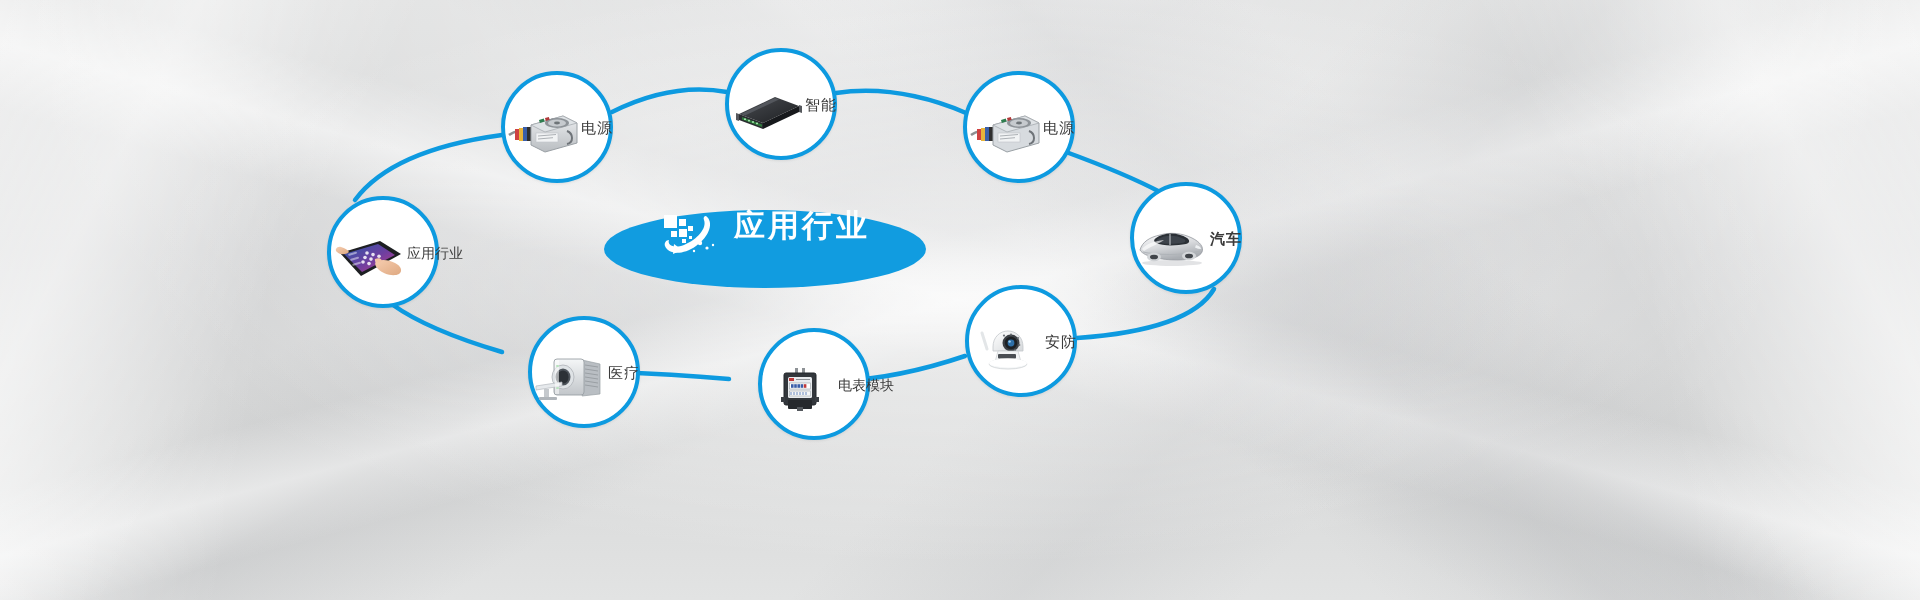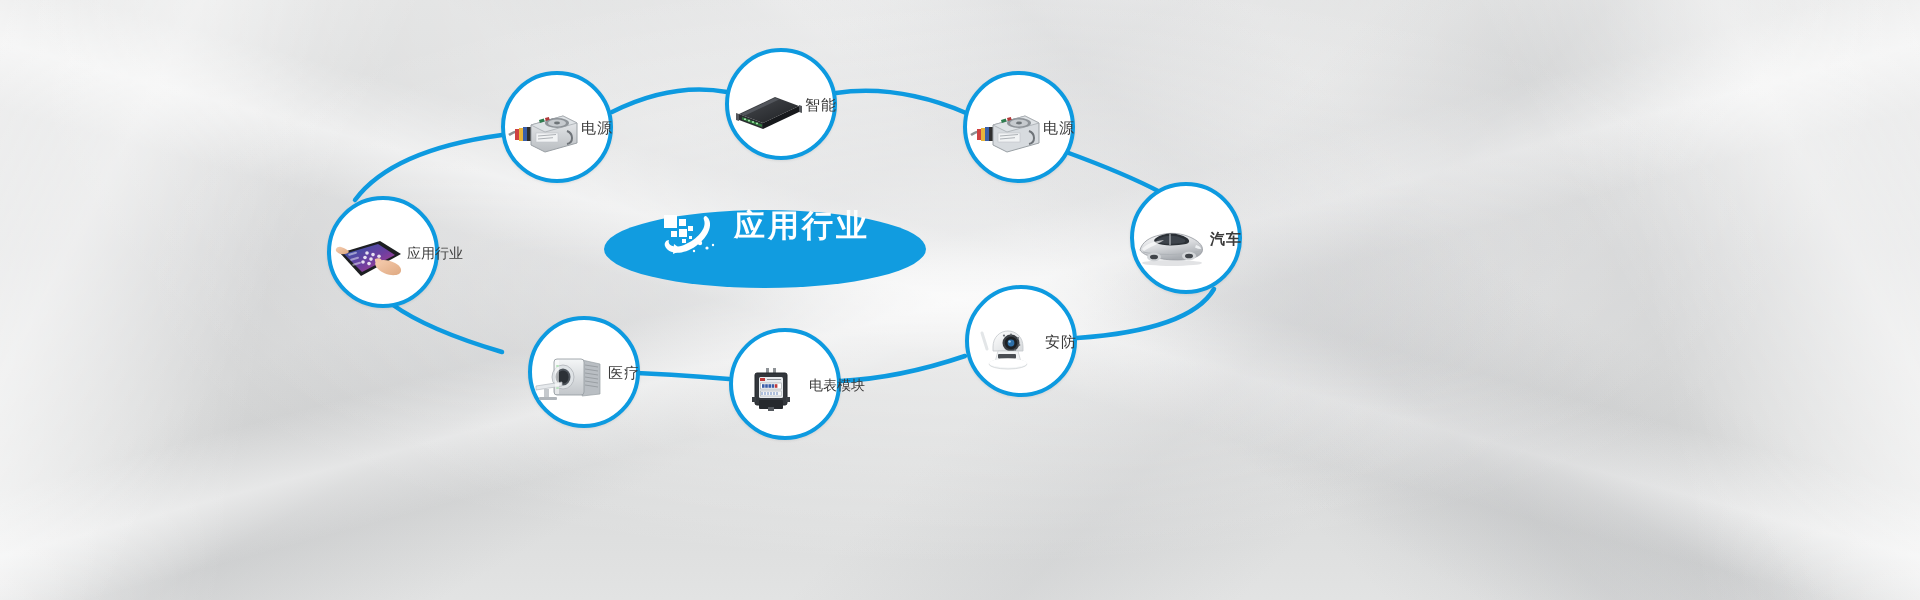--- a/index.html
+++ b/index.html
@@ -294,21 +294,21 @@
 
         <path d="M29 30 L49 30 L52 41 L26 41 Z" fill="#f2f4f5" stroke="#c9cdd0" stroke-width="0.7"></path>
         <rect x="29" y="33" width="18" height="4.5" rx="1" fill="#4a4e53"></rect>
         <ellipse cx="39" cy="43" rx="19" ry="5" fill="#f4f6f7" stroke="#c9cdd0" stroke-width="0.7"></ellipse>
         <ellipse cx="39" cy="42" rx="19" ry="4.4" fill="#ffffff"></ellipse>
       </svg>
     </span>
     <span class="lbl">安防</span>
   </div>
 
-  <div class="node wide" style="left:729px;top:328px;text-align:right;">
+  <div class="node wide" style="left:758px;top:328px;text-align:right;">
     <span class="art">
       <svg viewBox="0 0 76 54" width="76" height="54">
 
         <rect x="33" y="4" width="3" height="5" fill="#8e9296"></rect>
         <rect x="40" y="4" width="3" height="5" fill="#8e9296"></rect>
 
         <rect x="22" y="9" width="32" height="32" rx="2" fill="#33373c" stroke="#22262a" stroke-width="1"></rect>
 
         <rect x="26" y="13" width="24" height="21" rx="1.5" fill="#e9ecef"></rect>
 

